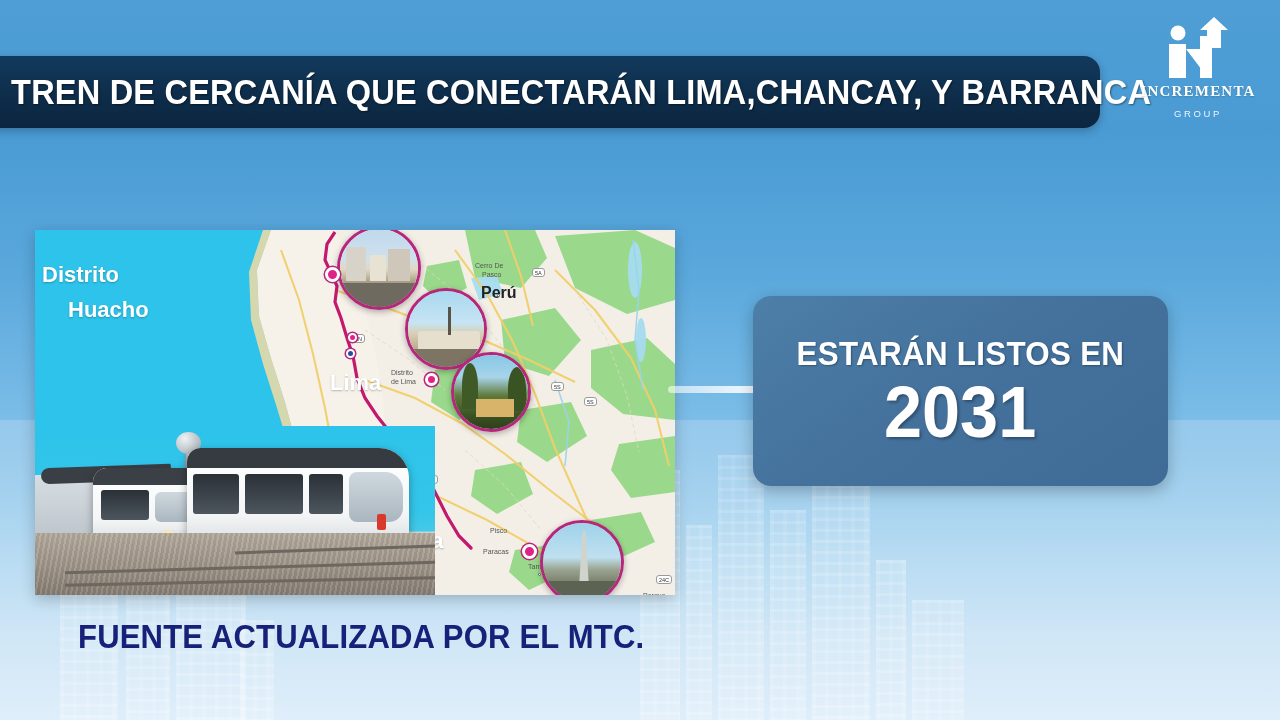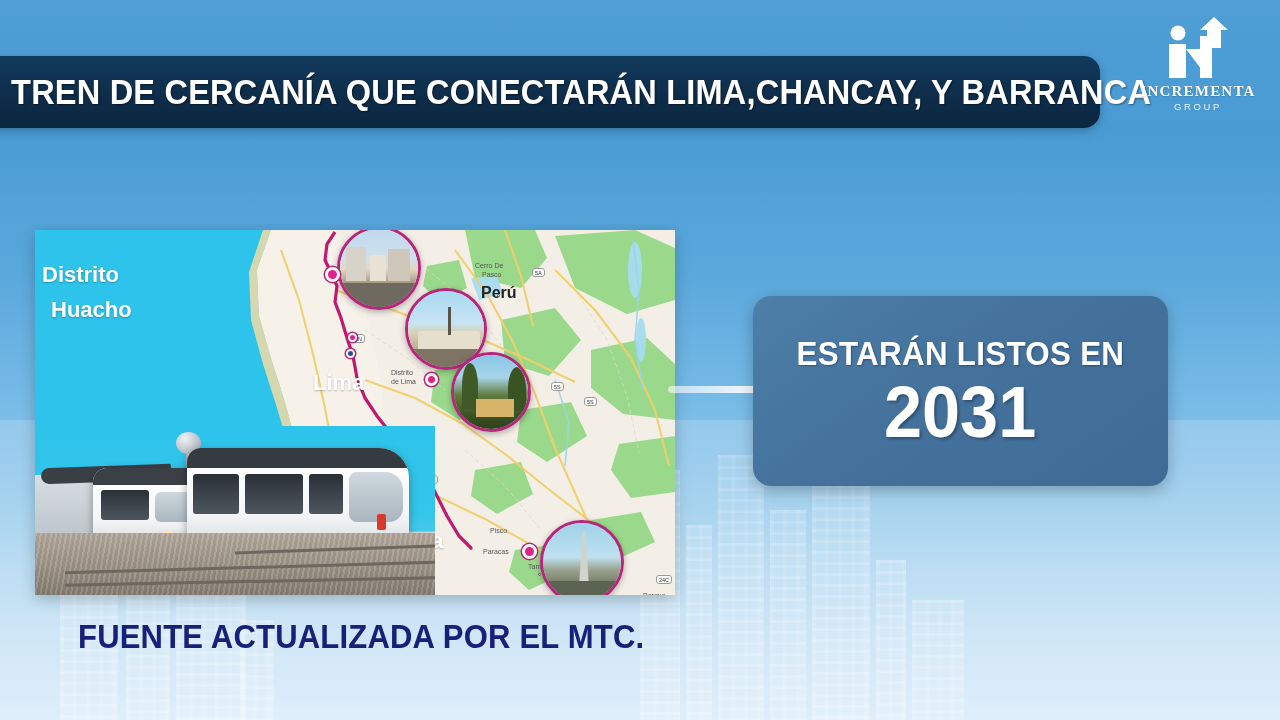--- a/index.html
+++ b/index.html
@@ -40,21 +40,21 @@
     white-space:nowrap;
     text-shadow:1px 1px 2px rgba(0,0,0,.45);
   }
 
   
   .logo { position:absolute; right:18px; top:16px; width:128px; height:108px;
           display:flex; flex-direction:column; align-items:center; }
   .logo .mark { width:84px; height:66px; position:relative; }
   .logo .name { color:#fff; font-size:15px; font-weight:700; letter-spacing:1.2px;
                 margin-top:1px; text-shadow:0 1px 2px rgba(0,0,0,.2);font-family:Liberation Serif, serif; }
-  .logo .sub  { color:#eaf4fb; font-size:9.5px; letter-spacing:2.6px; margin-top:1px; }
+  .logo .sub  { color:#eaf4fb; font-size:9.5px; letter-spacing:2.6px; margin-top:8px; }
 
   
   .mapwrap {
     position:absolute; left:35px; top:230px; width:640px; height:365px;
     overflow:hidden; box-shadow:0 4px 14px rgba(0,0,0,.22);
     background:#2ec4ea;
   }
   
   .ocean { position:absolute; inset:0; background:#2dc3ea; }
   .land  { position:absolute; left:0; top:0; width:640px; height:365px; }
@@ -283,22 +283,22 @@
     <div style="position:absolute;left:0;bottom:0;width:100%;height:20px;background:#5c6352;"></div>
   </div>
 
   <div class="stop" style="left:290px; top:37px; width:15px; height:15px;"></div>
   <div class="stop sm" style="left:313px; top:103px; width:9px; height:9px;"></div>
   <div class="stop sm" style="left:311px; top:119px; width:9px; height:9px; background:#2a4a9e;"></div>
   <div class="stop" style="left:390px; top:143px; width:13px; height:13px;"></div>
   <div class="stop" style="left:487px; top:314px; width:15px; height:15px;"></div>
 
   <div class="mlabel" style="left:7px;   top:32px;  font-size:22px;">Distrito</div>
-  <div class="mlabel" style="left:16px;  top:67px;  font-size:22px;">Huacho</div>
-  <div class="mlabel" style="left:278px; top:140px; font-size:22px;">Lima</div>
+  <div class="mlabel" style="left:33px;  top:67px;  font-size:22px;">Huacho</div>
+  <div class="mlabel" style="left:295px; top:140px; font-size:22px;">Lima</div>
   <div class="mlabel" style="left:378px; top:298px; font-size:22px;">Ica</div>
 
   <div class="train">
     <div style="position:absolute;inset:0;background:linear-gradient(180deg,#2dc3ea 0%,#35c6ea 52%,#44c9e8 62%,#cfd3d4 63%,#b9bcbd 100%);"></div>
     <div class="platform"></div>
     <div class="canopy"></div>
     <div class="pole"></div>
     <div class="lamp"></div>
 
     <div class="tram" style="left:58px; top:42px; width:150px; height:92px;">

